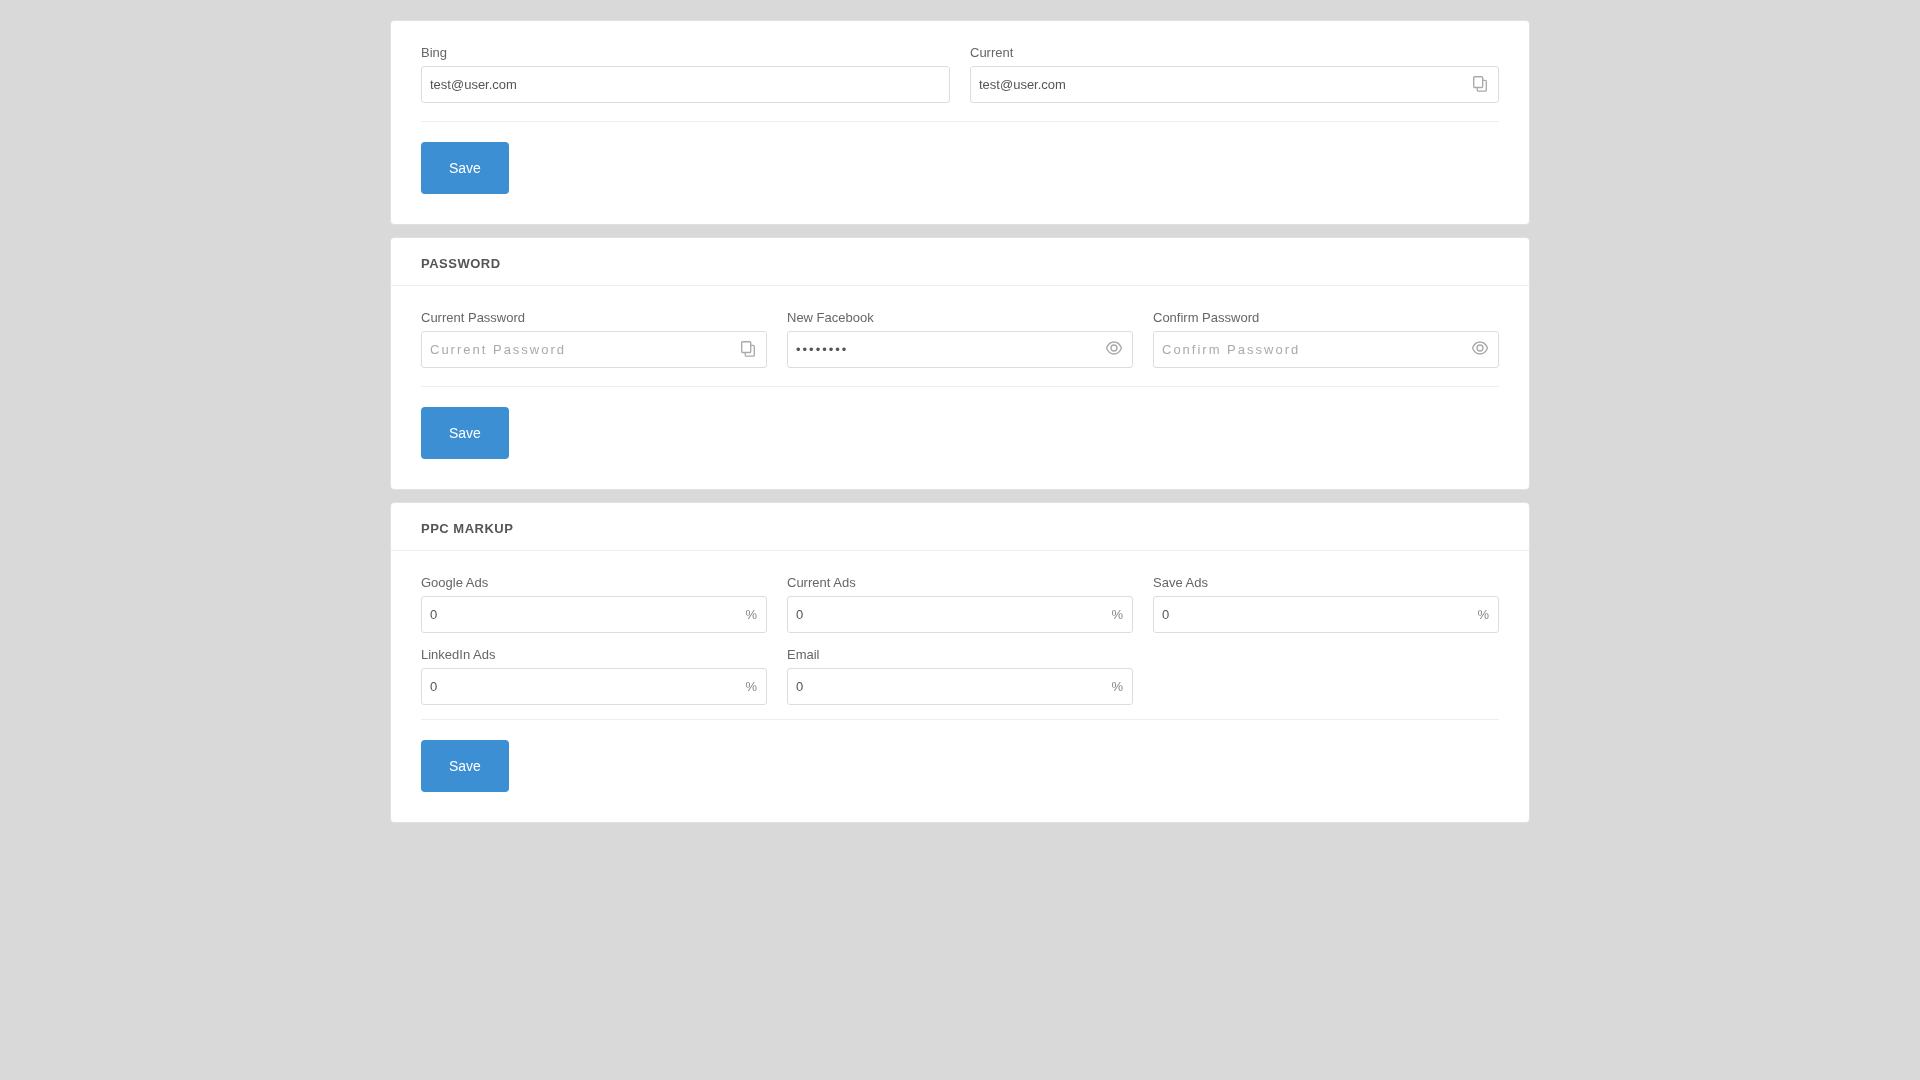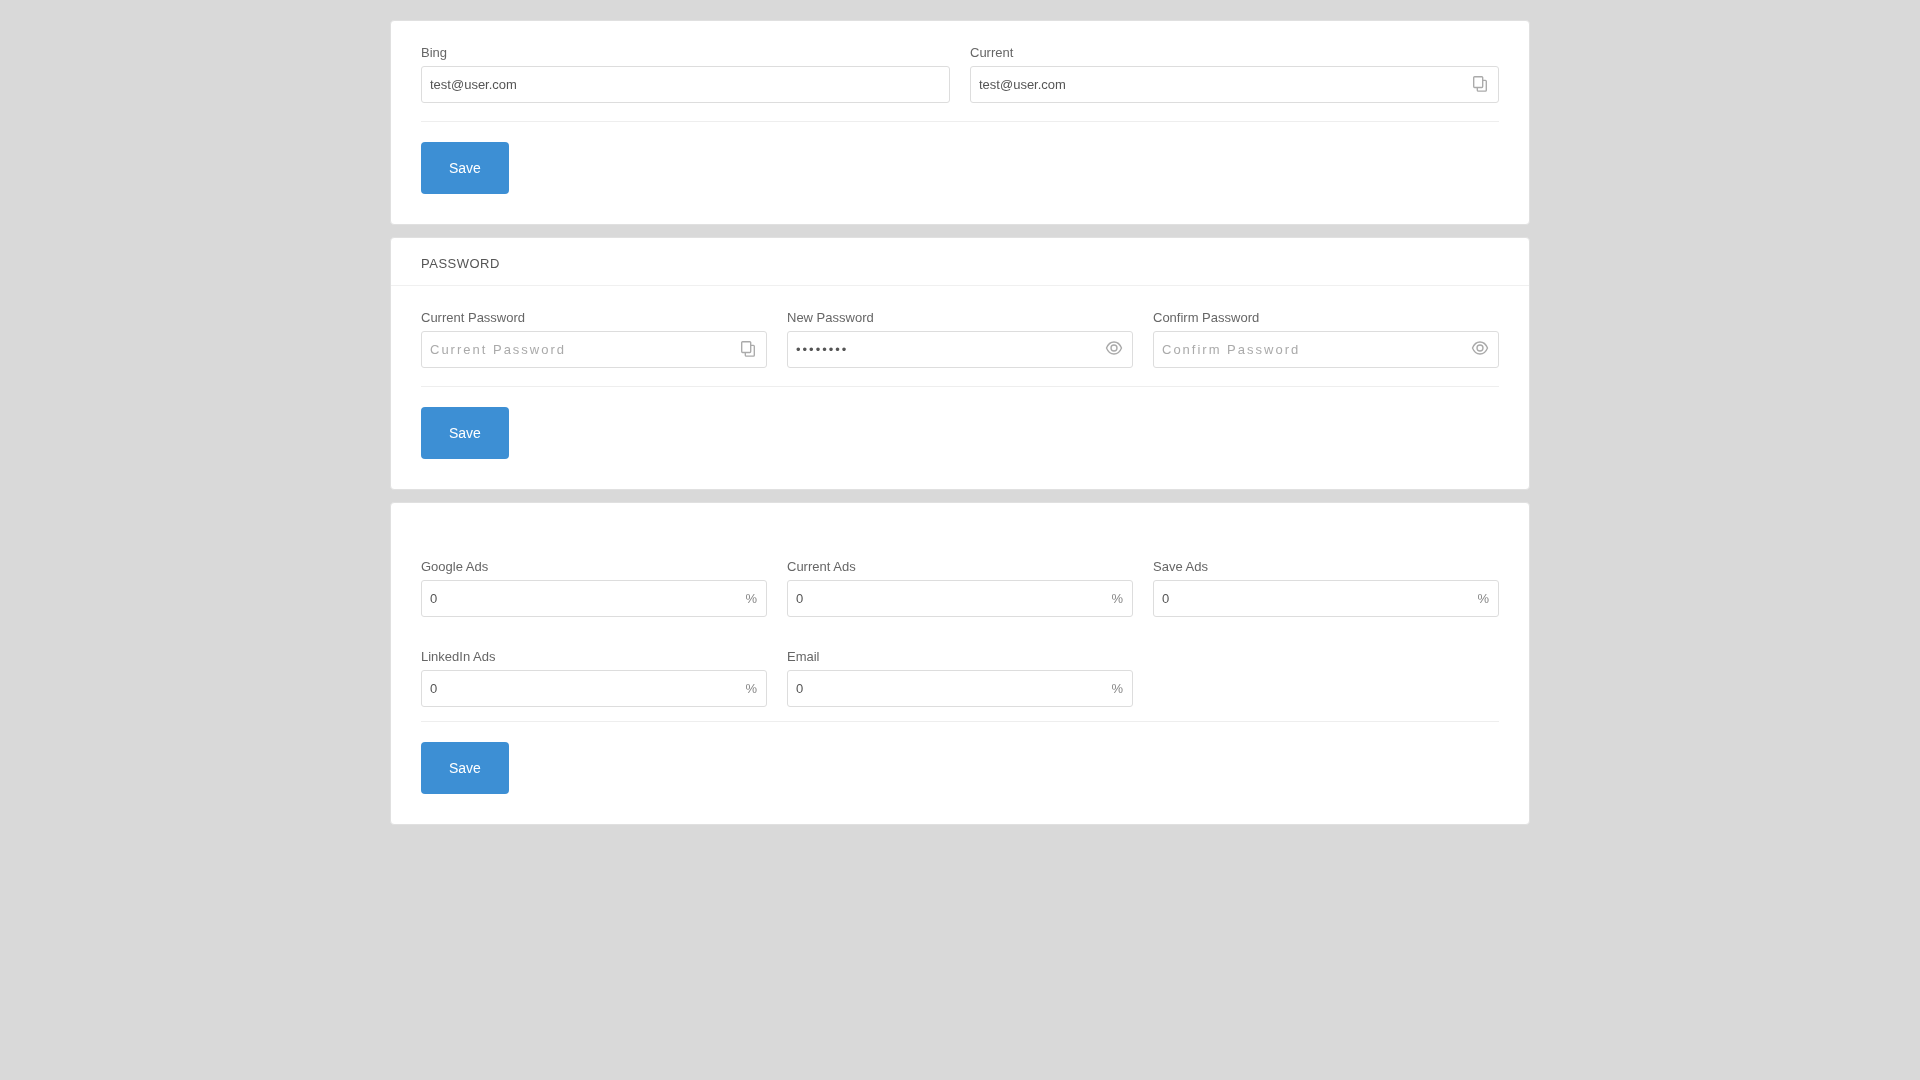--- a/index.html
+++ b/index.html
@@ -28,21 +28,21 @@
       background: #fff;
       border: 1px solid #e0e0e0;
       border-radius: 4px;
       padding: 0;
     }
     .card-section {
       padding: 24px 30px 30px 30px;
     }
     .card-title {
       font-size: 13px;
-      font-weight: 400;
+      font-weight: 700;
       color: #555;
       letter-spacing: 0.5px;
       padding: 18px 30px 14px 30px;
       border-bottom: 1px solid #f0f0f0;
       text-transform: uppercase;
     }
     .form-row {
       display: flex;
       gap: 20px;
       margin-bottom: 18px;
@@ -106,21 +106,20 @@
       font-weight: 400;
     }
     
     input[type="password"] {
       letter-spacing: 2px;
     }
     .ppc-row {
       display: flex;
       gap: 20px;
       margin-bottom: 14px;
-      margin-top: 32px;
     }
   </style>
 </head>
 <body>
 
 <div class="page-wrapper">
   <div class="main-content">
 
     <div class="card">
       <div class="card-section">
@@ -159,21 +158,21 @@
               <input type="password" placeholder="Current Password" style="">
               <span class="input-icon">
                 <svg width="18" height="18" viewBox="0 0 20 20" fill="none" xmlns="http://www.w3.org/2000/svg">
                   <rect x="7" y="7" width="10" height="12" rx="1" stroke="#aaa" stroke-width="1.5" fill="none"></rect>
                   <rect x="3" y="3" width="10" height="12" rx="1" stroke="#aaa" stroke-width="1.5" fill="#fff"></rect>
                 </svg>
               </span>
             </div>
           </div>
           <div class="form-group">
-            <label>New Password</label>
+            <label>New Facebook</label>
             <div class="input-wrapper">
               <input type="password" value="password" style="">
               <span class="input-icon">
                 <svg width="18" height="18" viewBox="0 0 24 24" fill="none" xmlns="http://www.w3.org/2000/svg">
                   <circle cx="12" cy="12" r="4" stroke="#aaa" stroke-width="1.8" fill="none"></circle>
                   <path d="M2 12C4 7 8 4 12 4s8 3 10 8c-2 5-6 8-10 8S4 17 2 12z" stroke="#aaa" stroke-width="1.8" fill="none"></path>
                 </svg>
               </span>
             </div>
           </div>
@@ -189,20 +188,21 @@
               </span>
             </div>
           </div>
         </div>
         <hr class="divider">
         <button class="save-btn">Save</button>
       </div>
     </div>
 
     <div class="card">
+      <div class="card-title">PPC MARKUP</div>
       <div class="card-section">
         <div class="ppc-row form-row">
           <div class="form-group">
             <label>Google Ads</label>
             <div class="input-wrapper">
               <input type="text" value="0" style="">
               <span class="input-suffix">%</span>
             </div>
           </div>
           <div class="form-group">

